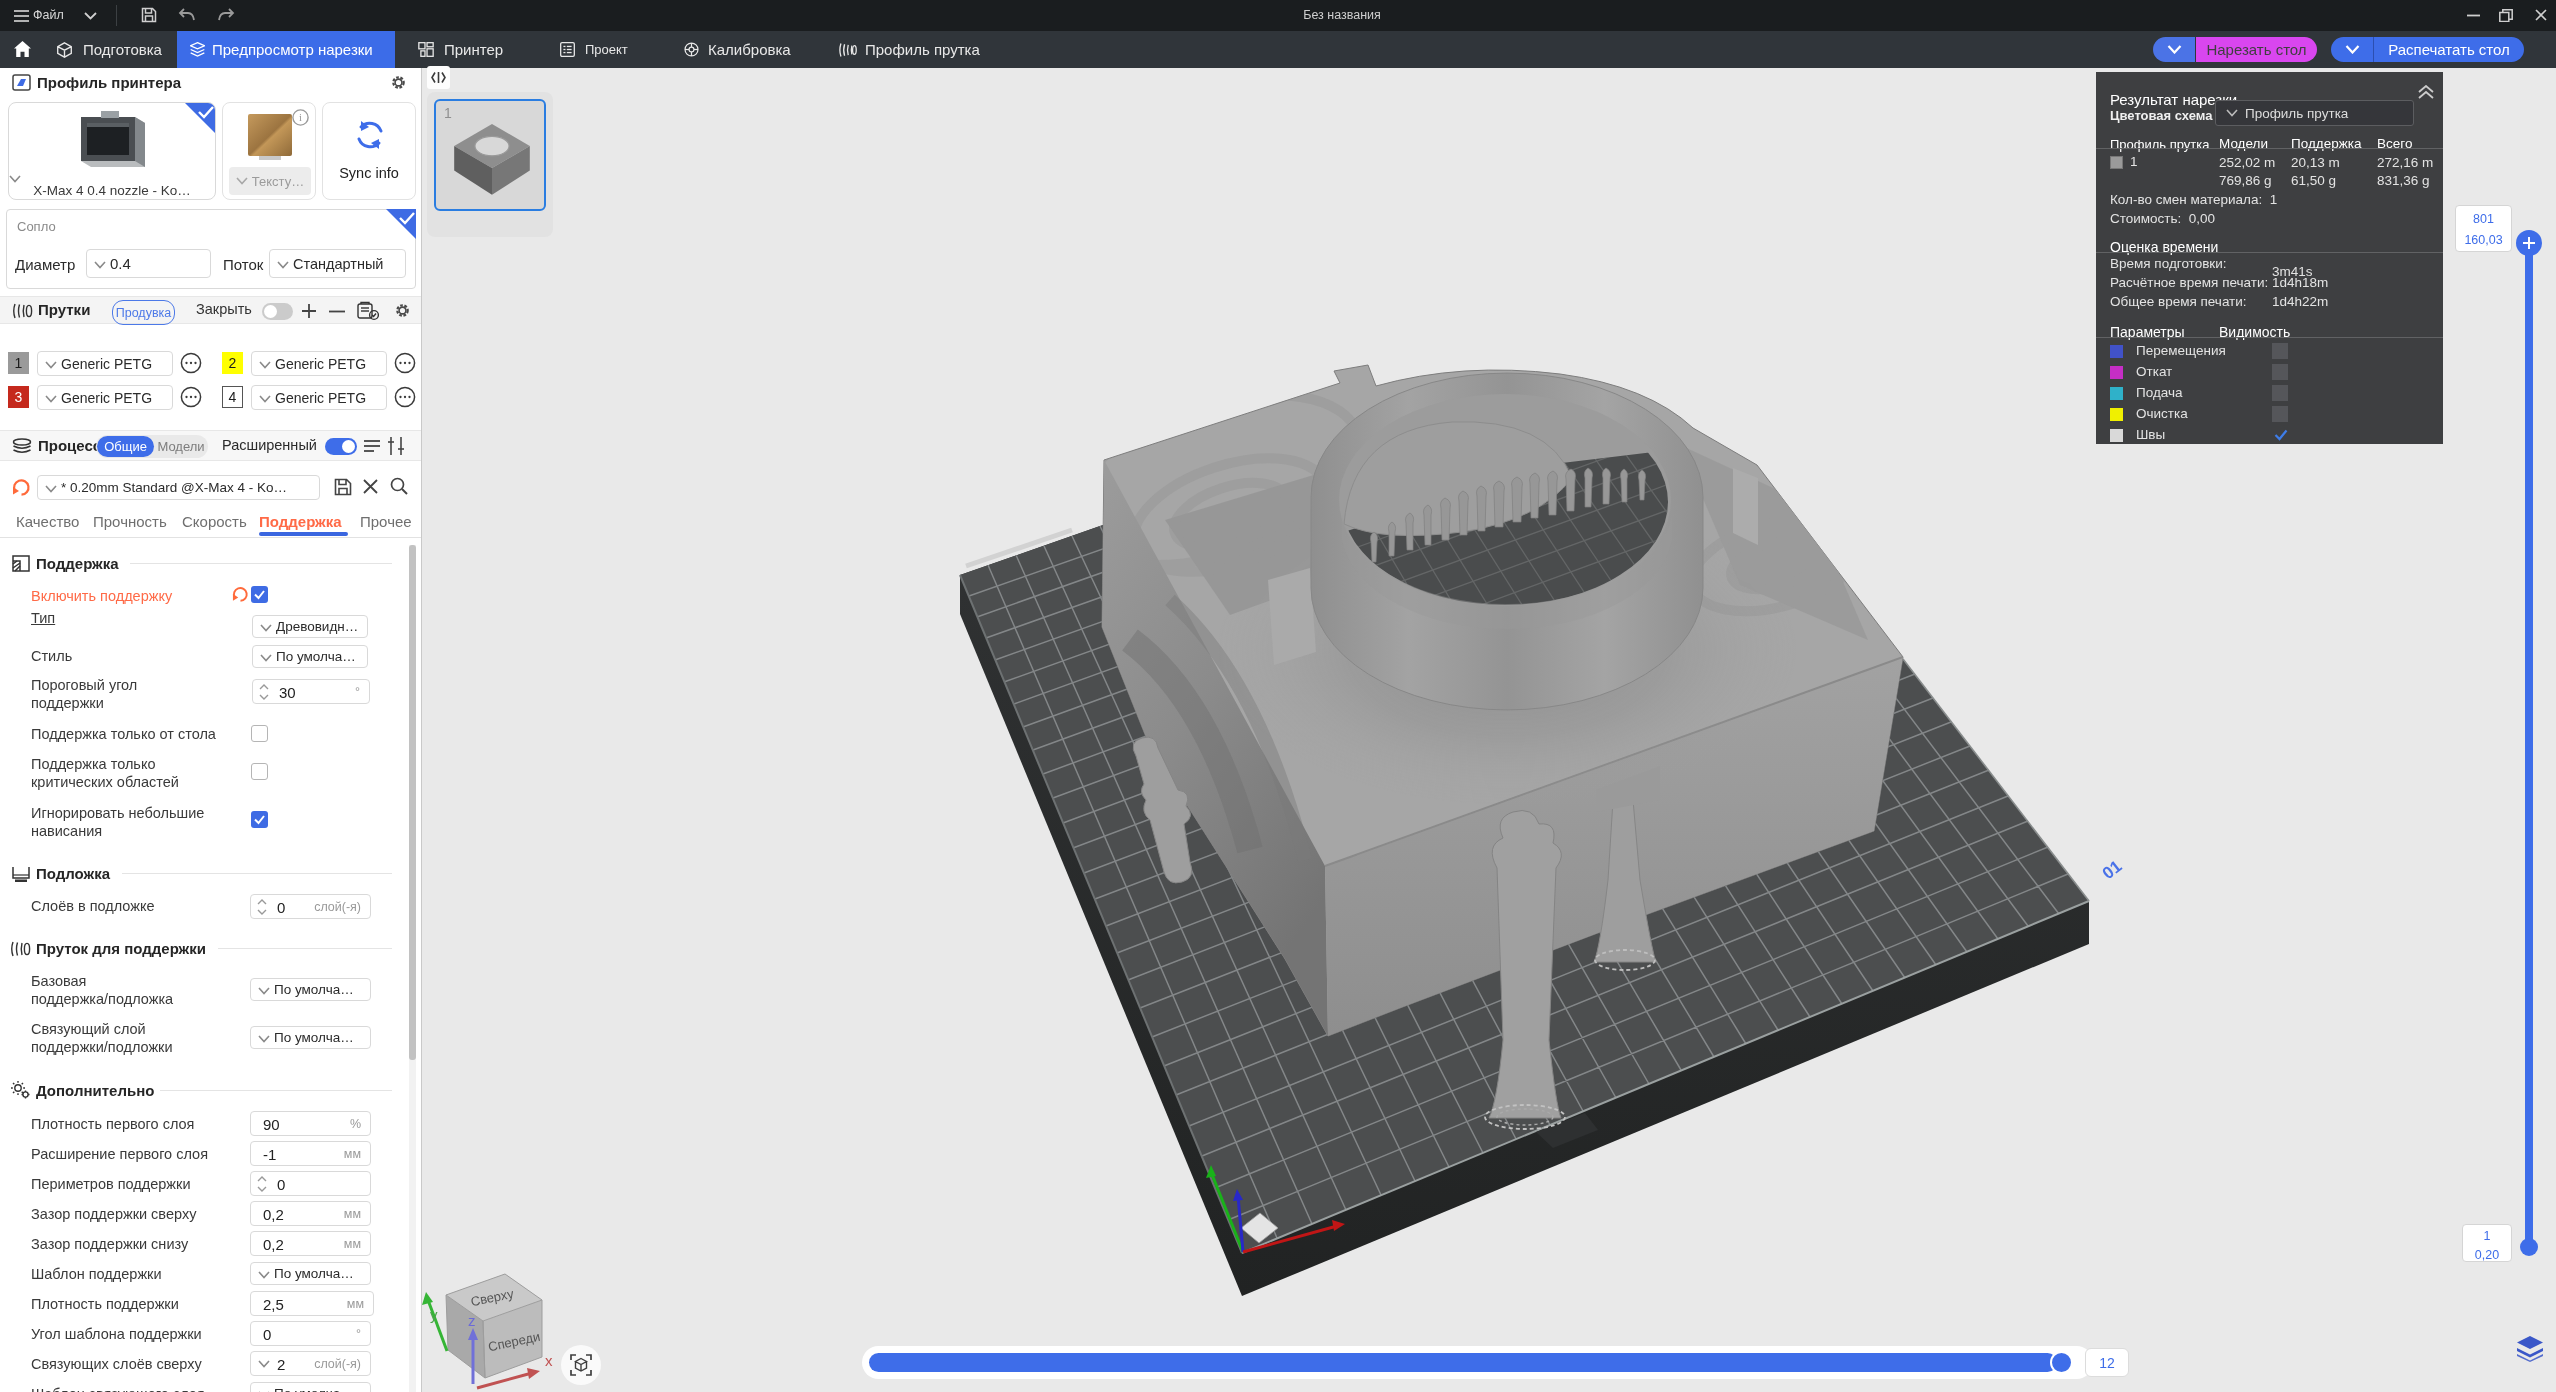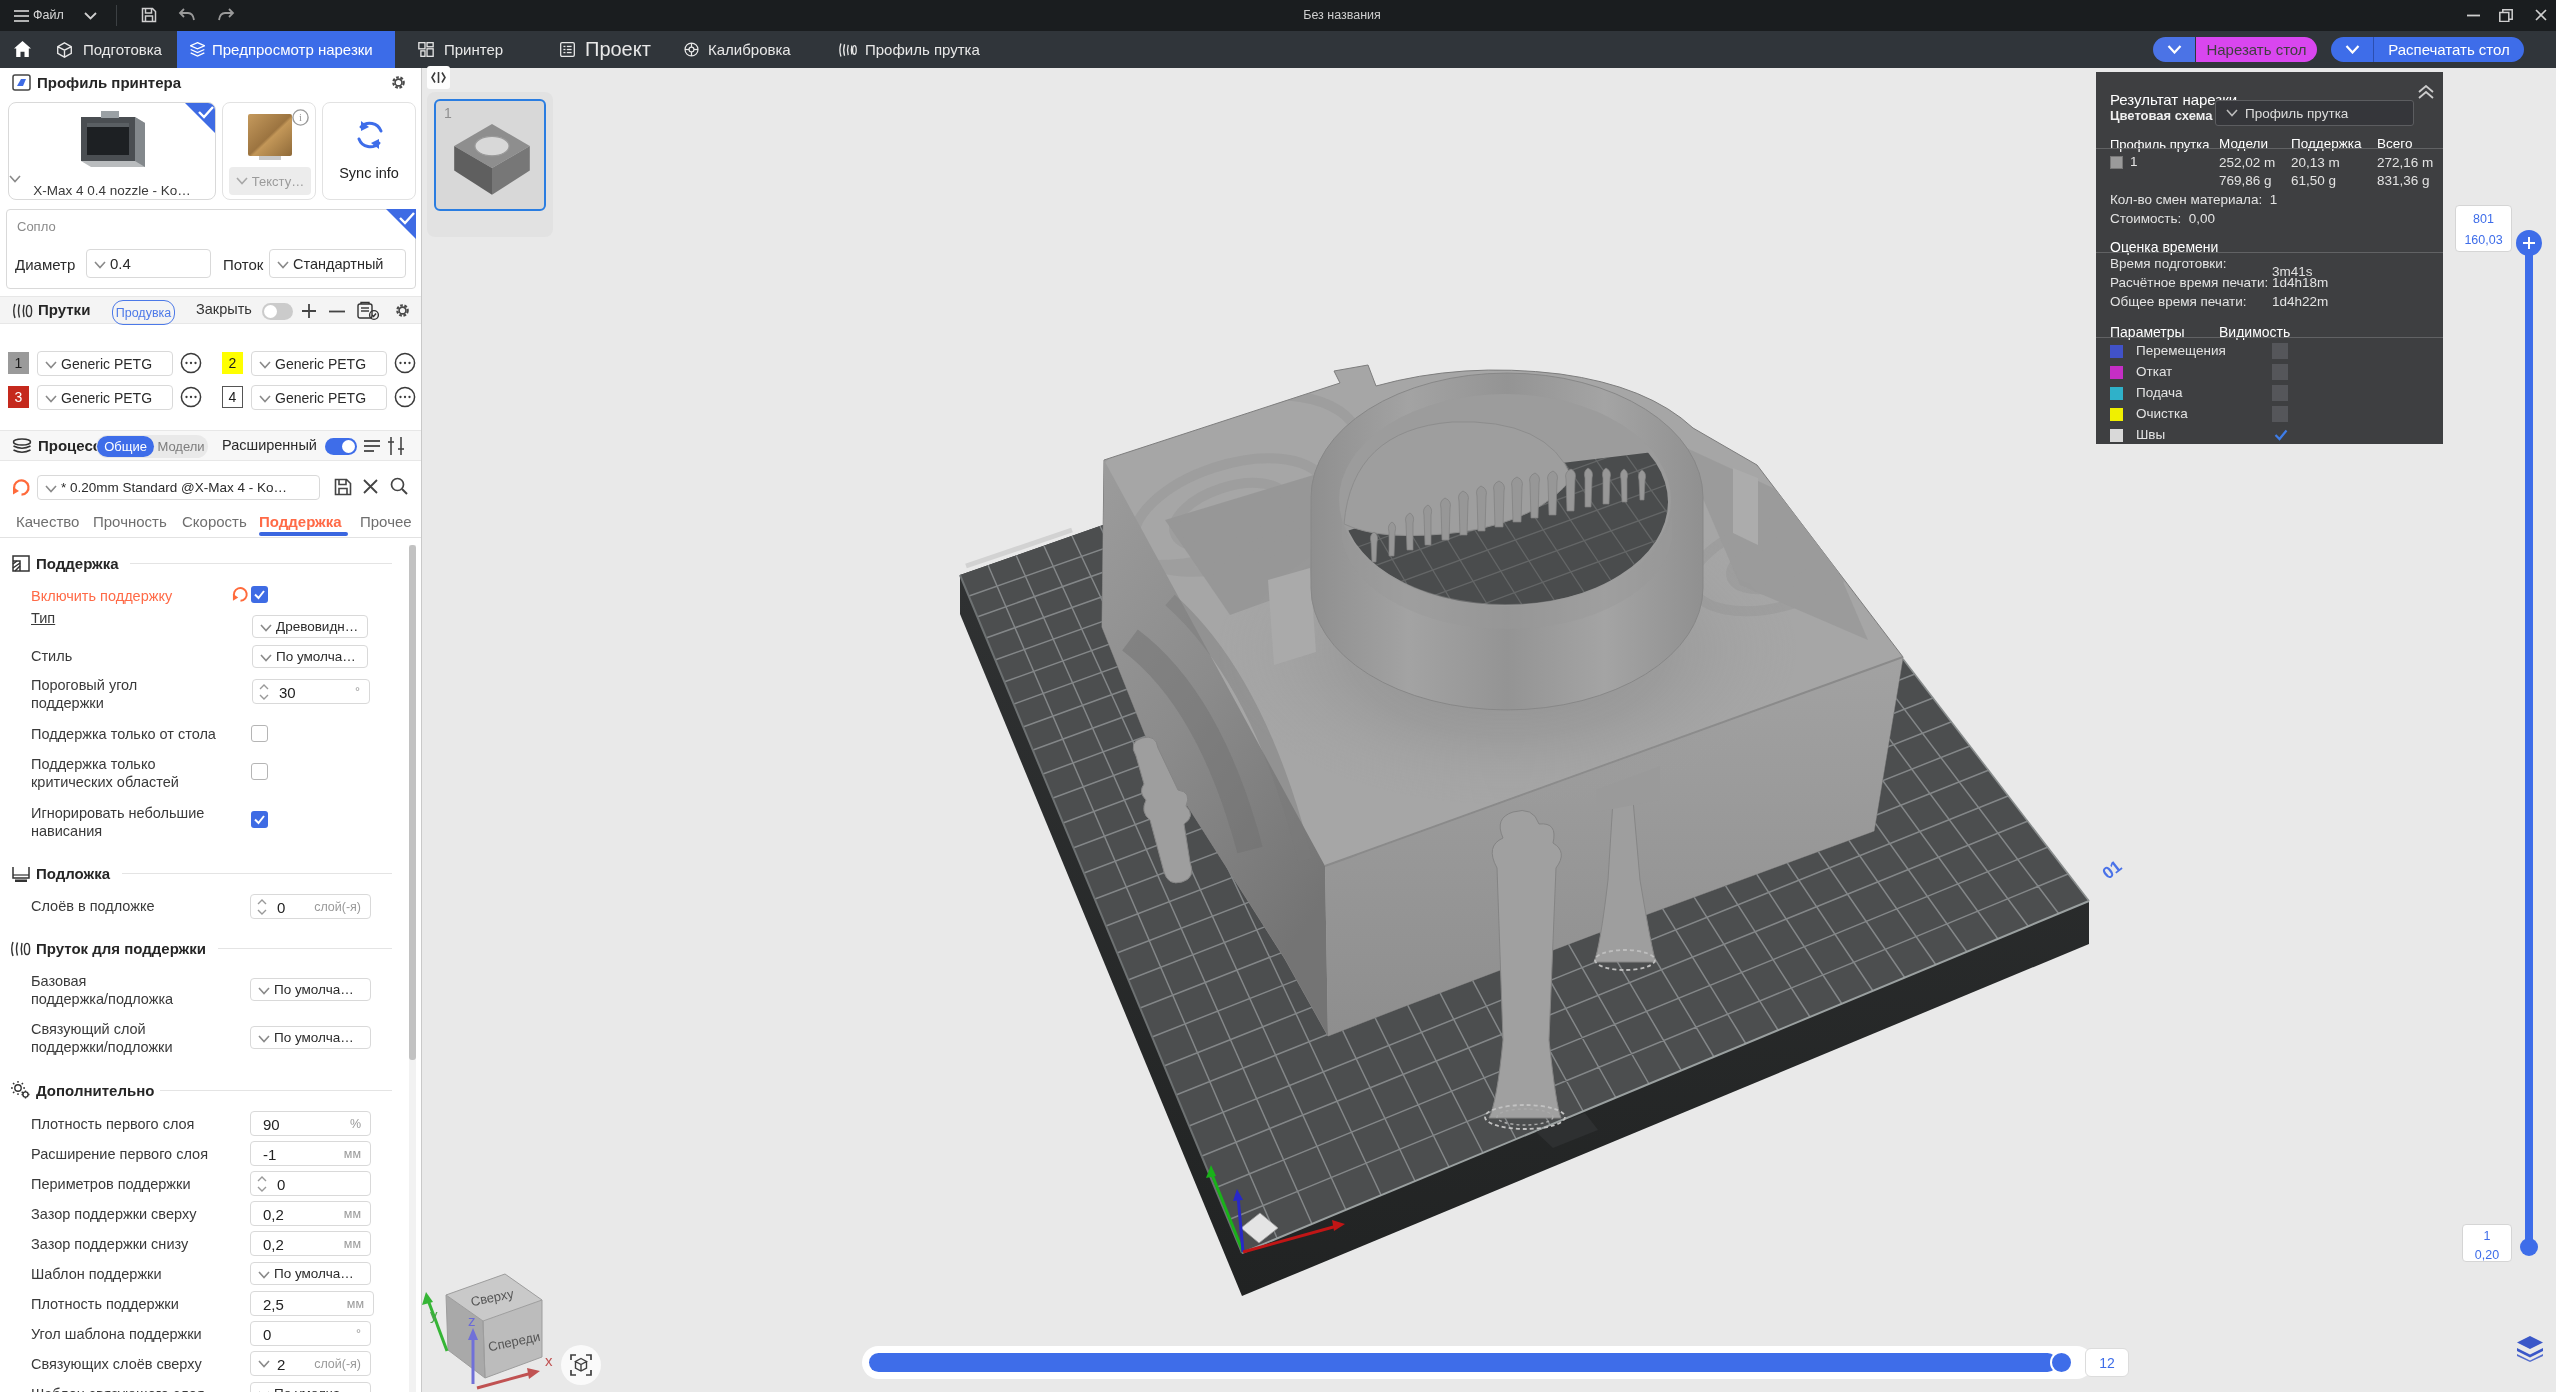--- a/index.html
+++ b/index.html
@@ -99,21 +99,21 @@
         <rect x="1" y="1" width="20" height="20" rx="2" fill="none" stroke="#e8e8e8" stroke-width="1.9"></rect>
         <g stroke="#e8e8e8" stroke-width="1.9">
           <line x1="5" y1="6.5" x2="8" y2="6.5"></line>
           <line x1="10" y1="6.5" x2="17" y2="6.5"></line>
           <line x1="5" y1="11" x2="8" y2="11"></line>
           <line x1="10" y1="11" x2="17" y2="11"></line>
           <line x1="5" y1="15.5" x2="8" y2="15.5"></line>
           <line x1="10" y1="15.5" x2="17" y2="15.5"></line>
         </g>
       </svg>
-  <span style="font-size:20px;">Проект</span>
+  <span style="font-size:13px;">Проект</span>
     </div>
  <div class="tab" style="left:684px;gap:9px;">
   <svg width="15" height="15" viewBox="0 0 22 22">
         <g fill="none" stroke="#e8e8e8" stroke-width="1.8">
           <circle cx="11" cy="11" r="9.5"></circle>
           <circle cx="11" cy="11" r="3.6"></circle>
           <line x1="11" y1="1.5" x2="11" y2="7.4"></line>
           <line x1="11" y1="14.6" x2="11" y2="20.5"></line>
           <line x1="1.5" y1="11" x2="7.4" y2="11"></line>
           <line x1="14.6" y1="11" x2="20.5" y2="11"></line>

